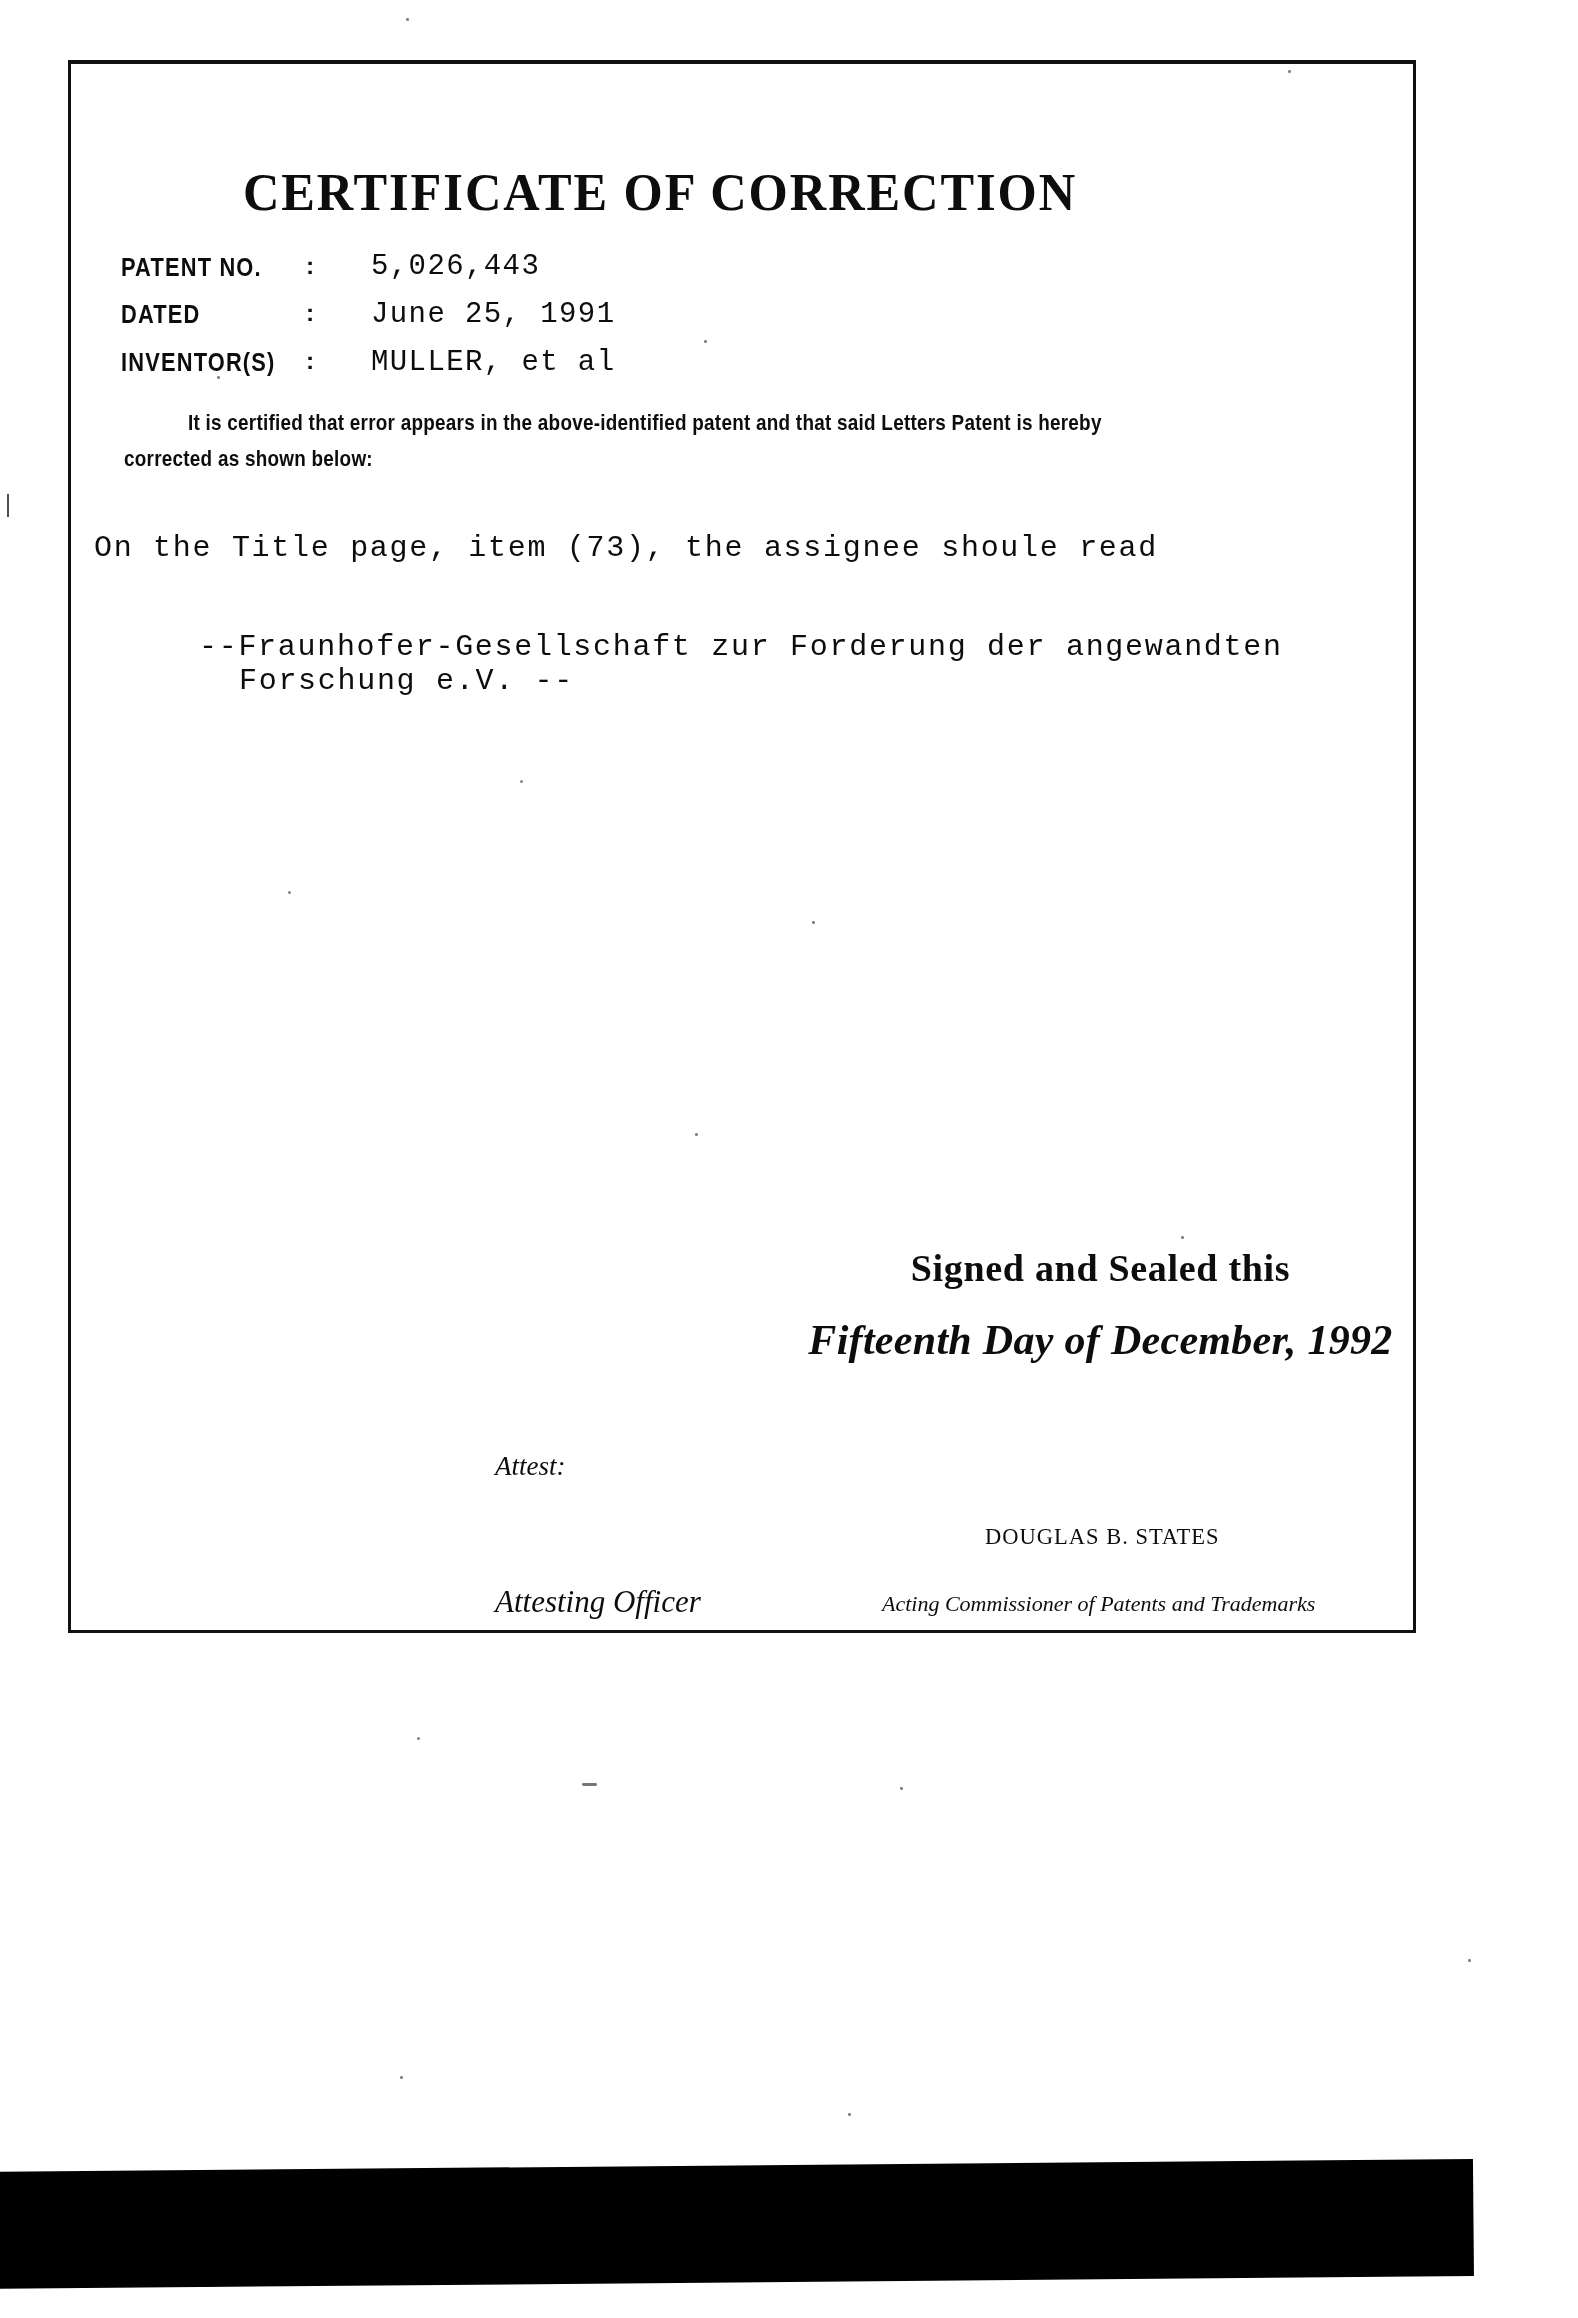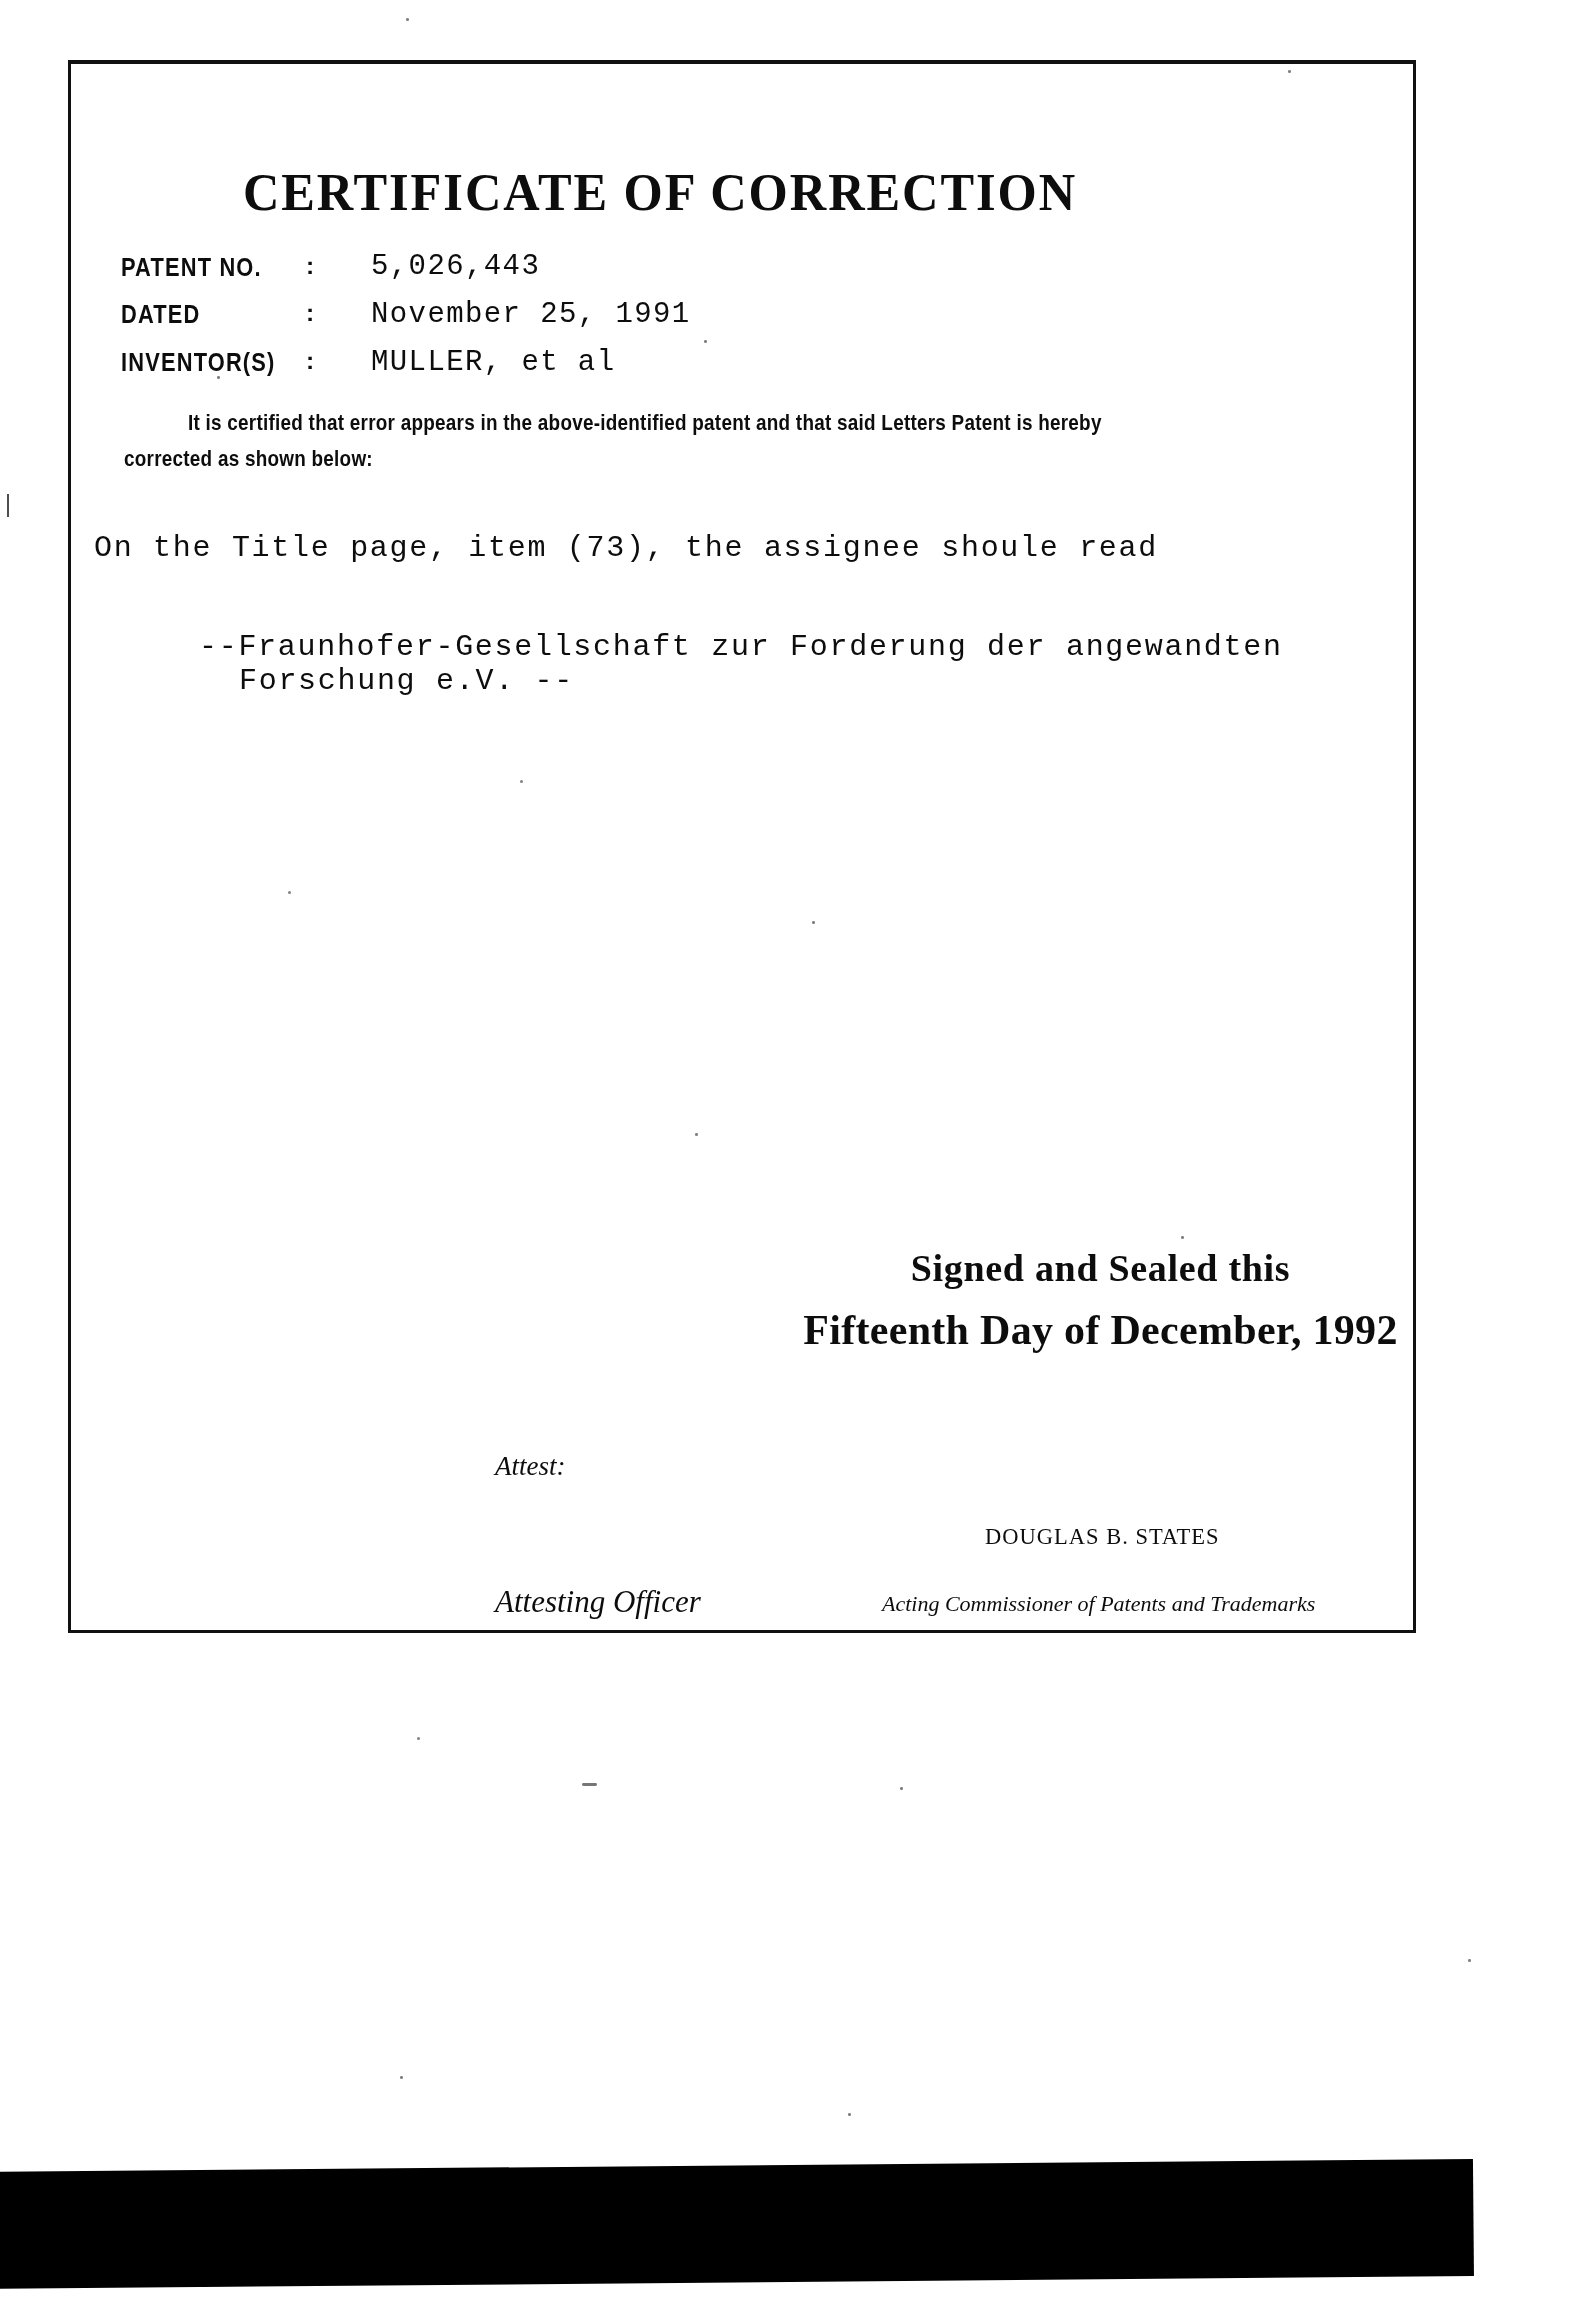--- a/index.html
+++ b/index.html
@@ -76,23 +76,24 @@
   
   .body-mono { letter-spacing: 1.7px; text-align: center; }
 
   
   .sign-block { left: 767px; top: 1246px; width: 667px; text-align: center; }
   .sign-line1 {
     font-size: 38px; font-weight: 700; letter-spacing: 0.7px;
     font-family: "Liberation Serif", serif;
   }
   .sign-line2 {
-    margin-top: 16px;
+    margin-top: 26px;
     font-size: 42px; font-weight: 700; letter-spacing: 0.3px;
     font-family: "Liberation Serif", serif;
+    font-style: italic;
   }
 
   .italic-serif { font-family: "Liberation Serif", serif; font-style: italic; }
   .attest-label { left: 495px; top: 1451px; font-size: 27px; }
   .signer-name  { left: 985px; top: 1524px; font-size: 22.5px; letter-spacing: 1px; }
   .attesting-officer { left: 495px; top: 1584px; font-size: 31px; }
   .commissioner { left: 882px; top: 1591px; font-size: 22px; }
 
   
   .black-bar {
@@ -134,21 +135,21 @@
     <span class="squeeze">CERTIFICATE OF CORRECTION</span>
   </div>
 
   <div>
     <span class="abs field-label" style="left:121px; top:252px;">PATENT NO.</span>
     <span class="abs field-colon" style="left:306px; top:252px;">:</span>
     <span class="abs mono field-value" style="left:371px; top:250px;">5,026,443</span>
 
     <span class="abs field-label" style="left:121px; top:299px;">DATED</span>
     <span class="abs field-colon" style="left:306px; top:299px;">:</span>
-    <span class="abs mono field-value" style="left:371px; top:298px;">November 25, 1991</span>
+    <span class="abs mono field-value" style="left:371px; top:298px;">June 25, 1991</span>
 
     <span class="abs field-label" style="left:121px; top:347px;">INVENTOR(S)</span>
     <span class="abs field-colon" style="left:306px; top:347px;">:</span>
     <span class="abs mono field-value" style="left:371px; top:346px;">MULLER, et al</span>
   </div>
 
   <div>
     <span class="abs cert-par" style="left:188px; top:410px;">It is certified that error appears in the above-identified patent and that said Letters Patent is hereby</span>
     <span class="abs cert-par" style="left:124px; top:446px;">corrected as shown below:</span>
   </div>

